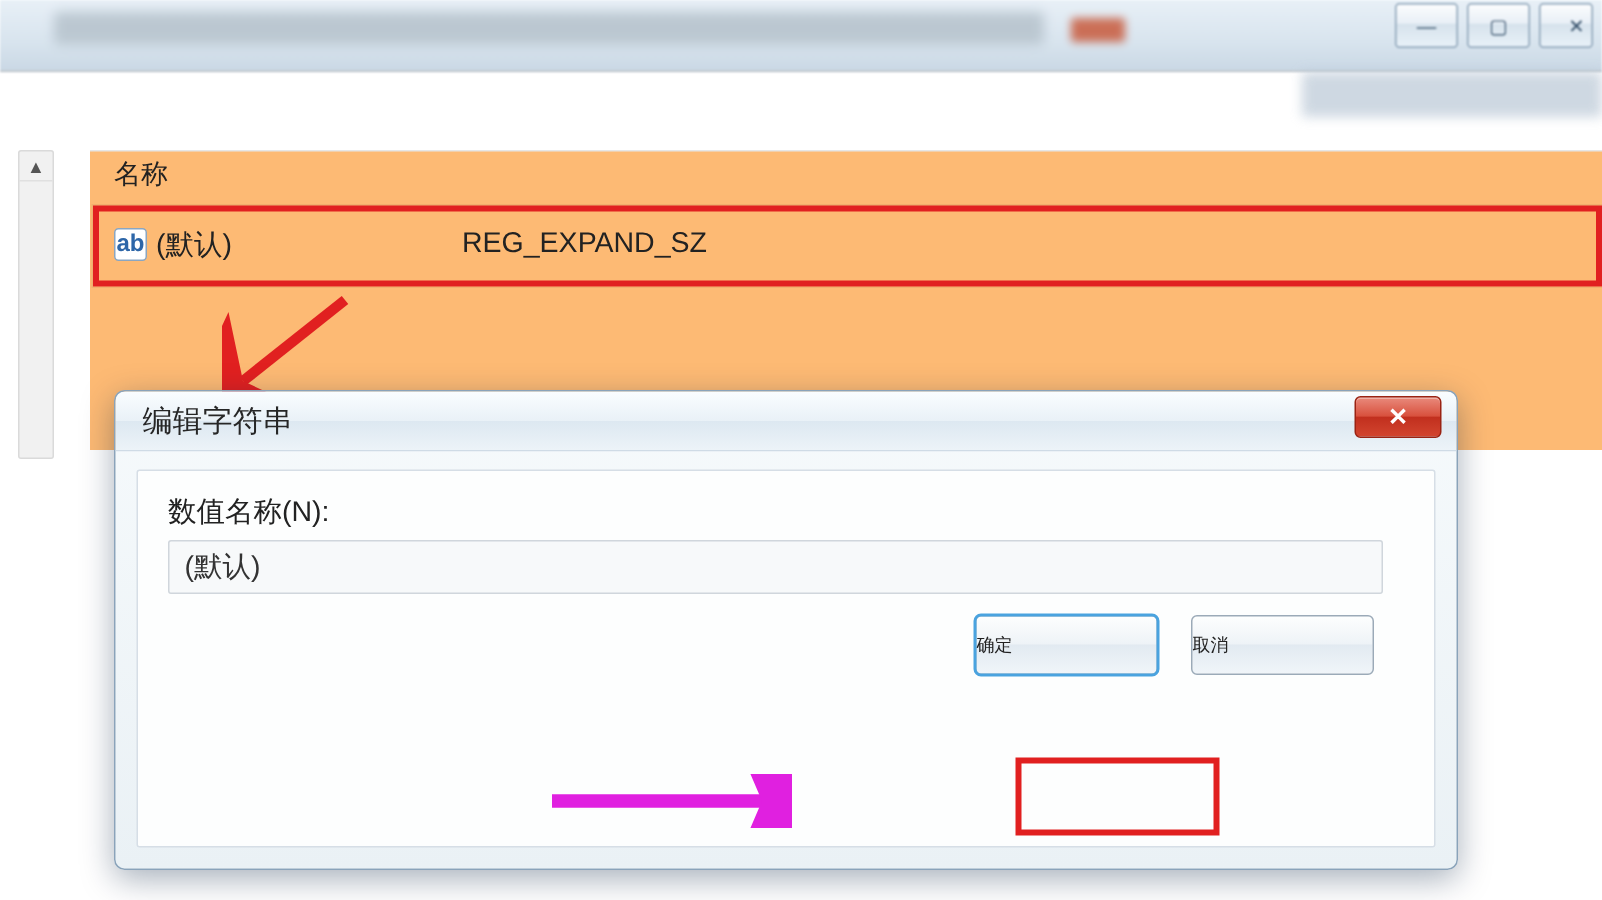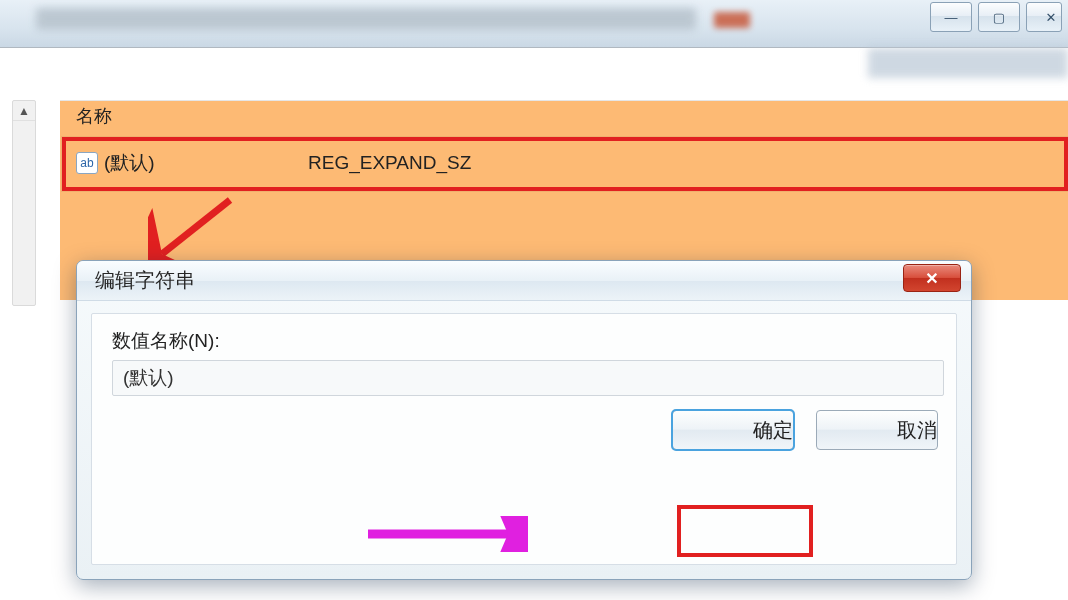--- a/index.html
+++ b/index.html
@@ -134,21 +134,21 @@
     .reg-row .col-type { width: 246px; }
     .reg-row .col-data { flex: 1; white-space: nowrap; overflow: hidden; }
     .reg-icon {
       width: 22px; height: 22px;
       background: #fff;
       border: 1px solid #8aa6c2;
       border-radius: 3px;
       display: flex;
       align-items: center;
       justify-content: center;
-      font-size: 12px; font-weight: normal;
+      font-size: 16px; font-weight: bold;
       color: #2d66a8;
     }
 
     
     .arrow-red {
       position: absolute;
       left: 148px; top: 194px;
       width: 96px; height: 70px;
       pointer-events: none;
     }
@@ -199,21 +199,21 @@
       font-size: 16px;
       box-shadow: inset 0 1px 0 rgba(255,255,255,.35);
     }
 
     .dialog-body {
       position: absolute;
       left: 14px; right: 14px; top: 52px; bottom: 14px;
       background: #fdfefe;
       border: 1px solid #d6dee6;
       border-radius: 2px;
-      padding: 14px 12px 12px 20px;
+      padding: 14px 34px 12px 20px;
     }
     .dlg-label {
       font-size: 19px;
       color: #222;
       margin-bottom: 6px;
     }
     .dlg-field-readonly {
       width: 100%;
       height: 36px;
       border: 1px solid #d0d6dc;
@@ -243,25 +243,25 @@
       justify-content: flex-end;
       gap: 22px;
       padding-right: 6px;
     }
     .dlg-btn {
       width: 122px;
       height: 40px;
       border: 1px solid #9baab8;
       background: linear-gradient(to bottom, #fdfefe 0%, #eef3f7 48%, #e2eaf1 50%, #f0f5f9 100%);
       border-radius: 4px;
-      font-size: 20px;
-      color: #222;
-      display: flex;
-      align-items: center;
-      justify-content: flex-end;
+      font-size: 12px;
+      color: #222;
+      display: flex;
+      align-items: center;
+      justify-content: flex-start;
       cursor: pointer;
     }
     .dlg-btn.default {
       outline: 2px solid #4aa3df;
       outline-offset: -1px;
     }
     .ok-highlight {
       position: absolute;
       right: 158px; bottom: 22px;
       width: 136px; height: 52px;

